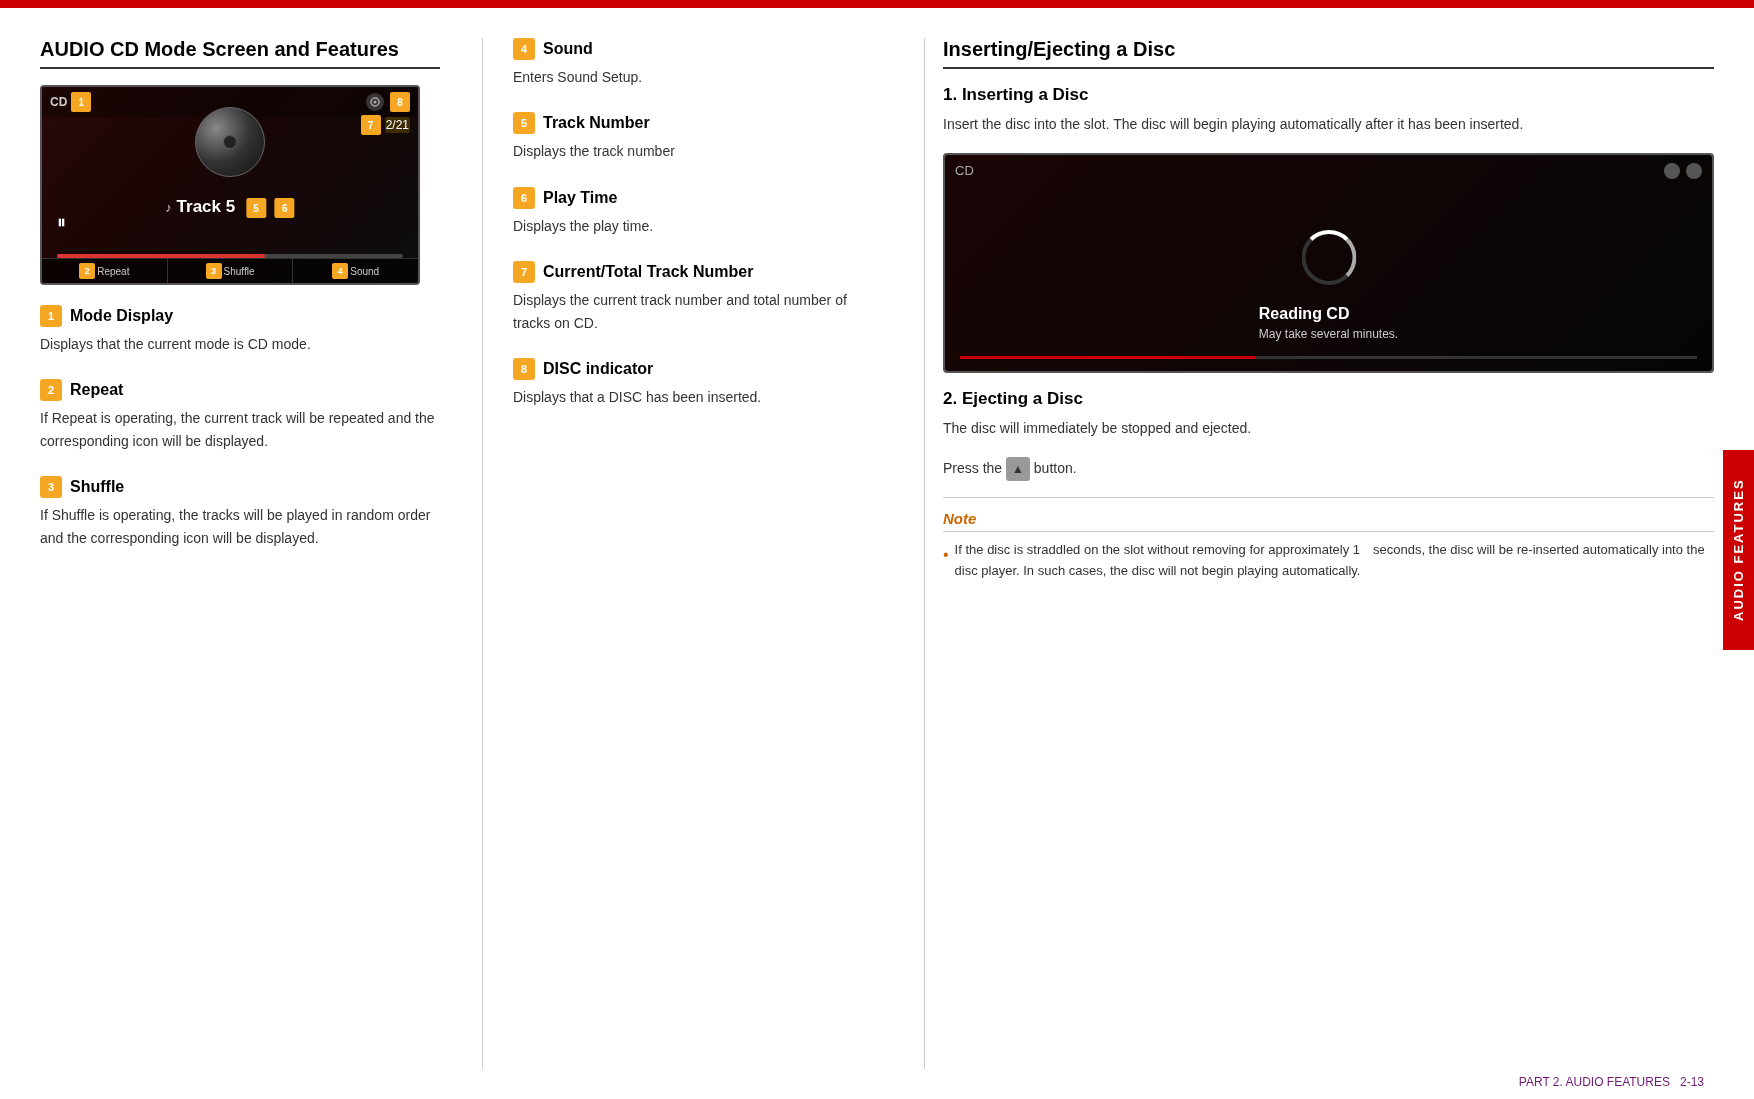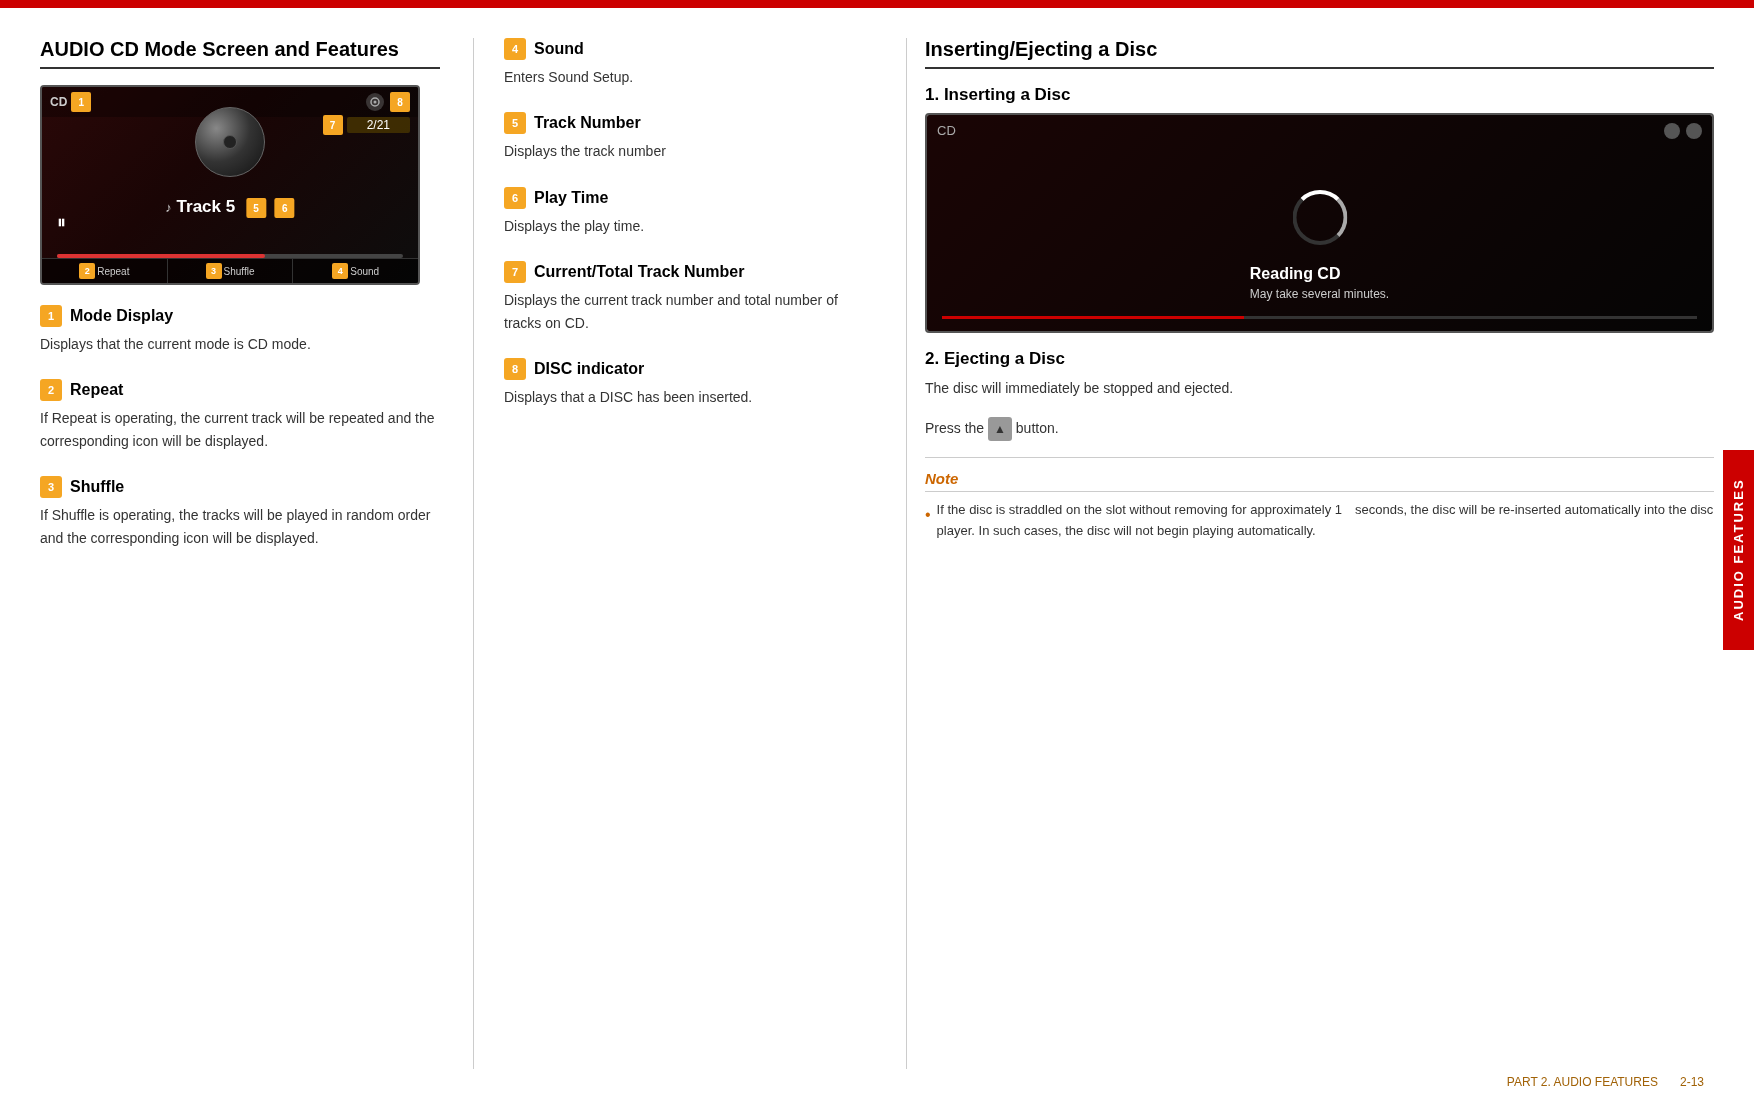--- a/index.html
+++ b/index.html
@@ -16,21 +16,21 @@
     .top-bar {
       height: 8px;
       background: #cc0000;
       width: 100%;
     }
 
     .main-content {
       display: flex;
       flex-direction: row;
       padding: 30px 40px 30px 40px;
-      gap: 3px;
+      gap: 12px;
       height: calc(1099px - 8px);
     }
 
     
     .col-left {
       width: 430px;
       padding-right: 30px;
       flex-shrink: 0;
     }
 
@@ -339,23 +339,23 @@
       font-size: 12px;
       color: #333;
     }
 
     
     .page-footer {
       position: absolute;
       bottom: 10px;
       right: 50px;
       font-size: 12px;
-      color: #a16207;
-      display: flex;
-      gap: 22px;
+      color: #701a75;
+      display: flex;
+      gap: 10px;
     }
 
     
     .screen-top-bar {
       position: absolute;
       top: 0;
       left: 0;
       right: 0;
       display: flex;
       align-items: center;
@@ -459,21 +459,21 @@
                   <circle cx="5" cy="5" r="4" fill="none" stroke="#aaa" stroke-width="1.5"></circle>
                   <circle cx="5" cy="5" r="1.5" fill="#aaa"></circle>
                 </svg>
             </div>
             <span class="screen-badge" style="position:relative; display:inline-flex;">8</span>
           </div>
         </div>
 
         <div style="position:absolute; top:28px; right:8px; display:flex; align-items:center; gap:4px;">
           <span class="screen-badge" style="position:relative; display:inline-flex;">7</span>
-          <span style="color:#fff; font-size:12px; background:rgba(80,60,0,0.7); padding:1px 20px; border-radius:2px;">2/21</span>
+          <span style="color:#fff; font-size:12px; background:rgba(80,60,0,0.7); padding:1px 1px; border-radius:2px;">2/21</span>
         </div>
 
         <div class="cd-disc-area">
           <div class="cd-disc"></div>
         </div>
 
         <div class="track-number-screen">
           <span style="color:#ccc; font-size:13px;">♪</span>
           <span>Track 5</span>
           <span class="screen-badge" style="position:relative; display:inline-flex; margin-left:6px;">5</span>
@@ -576,20 +576,21 @@
         <span class="feature-title">DISC indicator</span>
       </div>
       <div class="feature-desc">Displays that a DISC has been inserted.</div>
     </div>
   </div>
 
   <div class="col-right">
     <div class="right-section-title">Inserting/Ejecting a Disc</div>
 
     <div class="right-section-subtitle">1. Inserting a Disc</div>
+    <div class="right-section-text">Insert the disc into the slot. The disc will begin playing automatically after it has been inserted.</div>
 
     <div class="reading-screen">
       <div class="reading-screen-inner">
 
         <span class="reading-screen-cd-label">CD</span>
         <div class="reading-screen-icons">
           <div class="reading-icon-circle"></div>
           <div class="reading-icon-circle"></div>
         </div>
 

